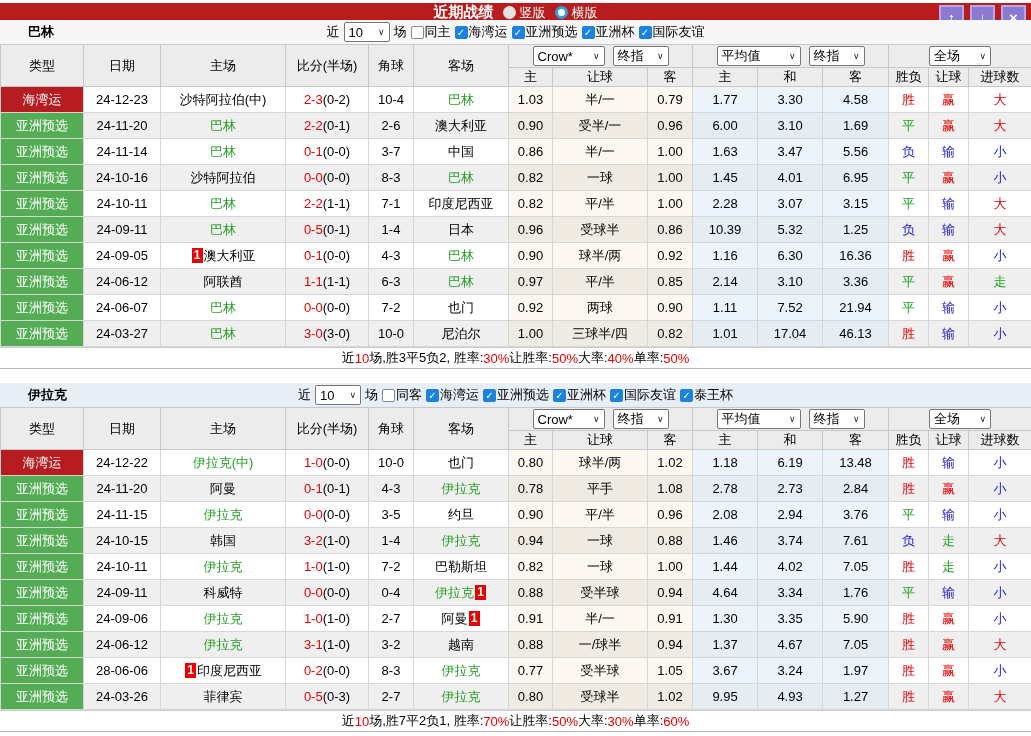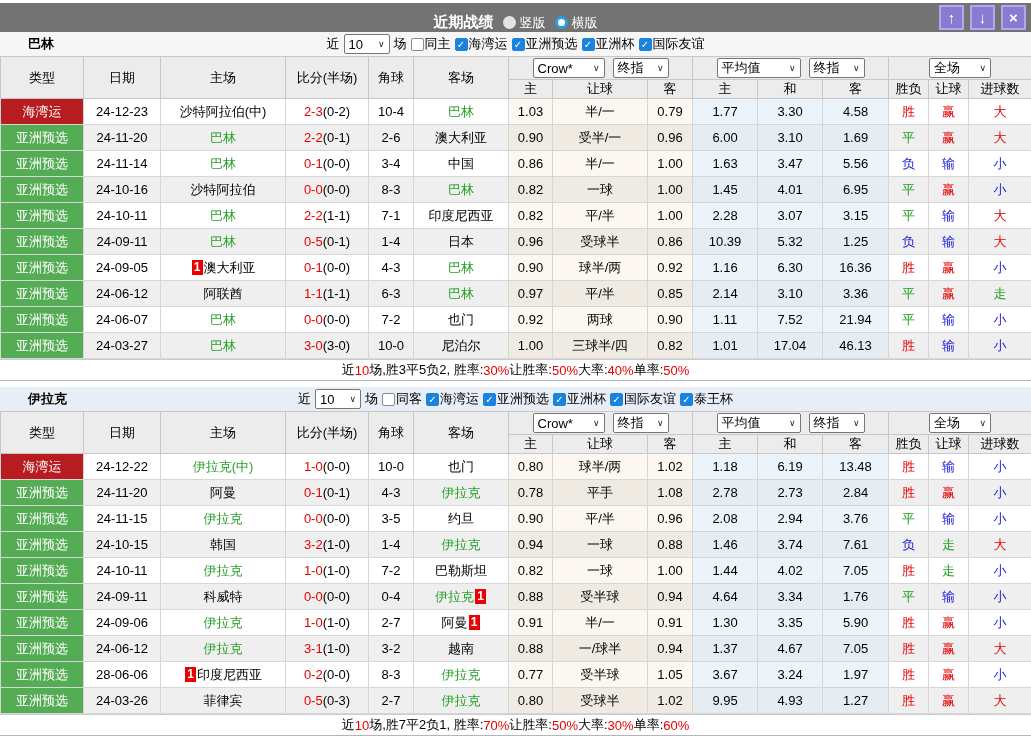--- a/index.html
+++ b/index.html
@@ -3,33 +3,33 @@
 <meta charset="utf-8">
 <style>
   * { box-sizing: border-box; }
   html,body { margin:0; padding:0; }
   body {
     width:1031px; height:736px; background:#fff; color:#000;
     font-family:"Liberation Sans","DejaVu Sans",sans-serif; font-size:13px;
     padding-top:3px; overflow:hidden;
   }
   
-  .titlebar { height:29px; background:#737373; display:flex; align-items:flex-end; position:relative; }
+  .titlebar { height:17px; background:#b91c1c; display:flex; align-items:flex-start; position:relative; }
   .title-center { flex:1; display:flex; justify-content:center; align-items:center; gap:9px; color:#fff; }
   .title-text { font-weight:bold; font-size:15px; }
   .radio-opt { display:inline-flex; align-items:center; gap:4px; font-size:13px; cursor:default; }
   .radio-dot { width:13px; height:13px; border-radius:50%; background:#e3e3e3; }
   .radio-ring { width:13px; height:13px; border-radius:50%; background:#fff; border:3px solid #2b9fe0; }
   .win-btns { position:absolute; right:5px; top:2px; display:flex; gap:6px; }
   .win-btn { width:25px; height:25px; background:#8a7ad2; border:2px solid #b4a7ee; color:#fff;
              font-weight:bold; display:flex; align-items:center; justify-content:center;
              font-size:15px; line-height:1; cursor:default; }
   
   .section { width:1031px; }
-  .section + .section { margin-top:6px; }
+  .section + .section { margin-top:14px; }
   .section-bar { height:24px; position:relative; display:flex; align-items:center; }
   .section:nth-of-type(1) .section-bar { background:#f6f6f6; }
   .section:nth-of-type(2) .section-bar { background:#e8eef5; }
   .team-name { position:absolute; left:28px; font-weight:bold; }
   .filters { margin:0 auto; display:flex; align-items:center; gap:4px; }
   .mini-select { display:inline-flex; align-items:center; justify-content:space-between;
                  border:1px solid #767676; border-radius:2px; background:#fff; height:20px;
                  padding:0 4px; gap:5px; font-size:13px; }
   .mini-select .arrow { font-size:9px; color:#222; }
   .cb { width:13px; height:13px; display:inline-flex; align-items:center; justify-content:center;
@@ -231,21 +231,21 @@
             <td class="col-avg">1.69</td>
             <td class="c-g">平</td>
             <td class="c-r">赢</td>
             <td class="c-r">大</td>
           </tr>
           <tr>
             <td class="type-asian">亚洲预选</td>
             <td>24-11-14</td>
             <td><span class="team-focus">巴林</span></td>
             <td><span class="ft">0-1</span><span class="ht">(0-0)</span></td>
-            <td>3-4</td>
+            <td>3-7</td>
             <td><span>中国</span></td>
             <td class="col-odd">0.86</td>
             <td class="col-odd">半/一</td>
             <td class="col-odd">1.00</td>
             <td class="col-avg">1.63</td>
             <td class="col-avg">3.47</td>
             <td class="col-avg">5.56</td>
             <td class="c-b">负</td>
             <td class="c-b">输</td>
             <td class="c-b">小</td>

